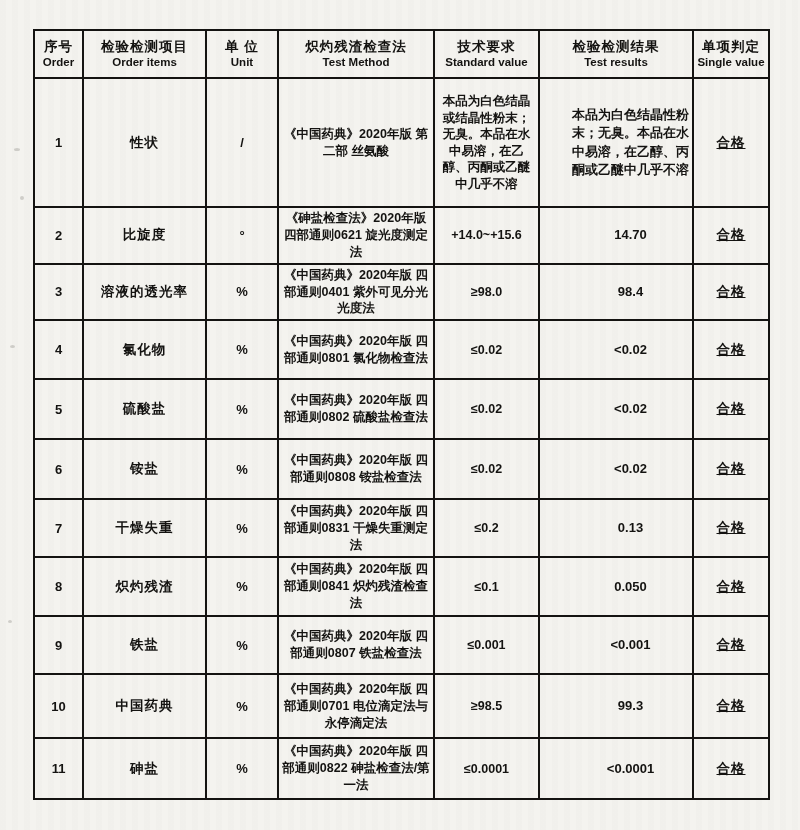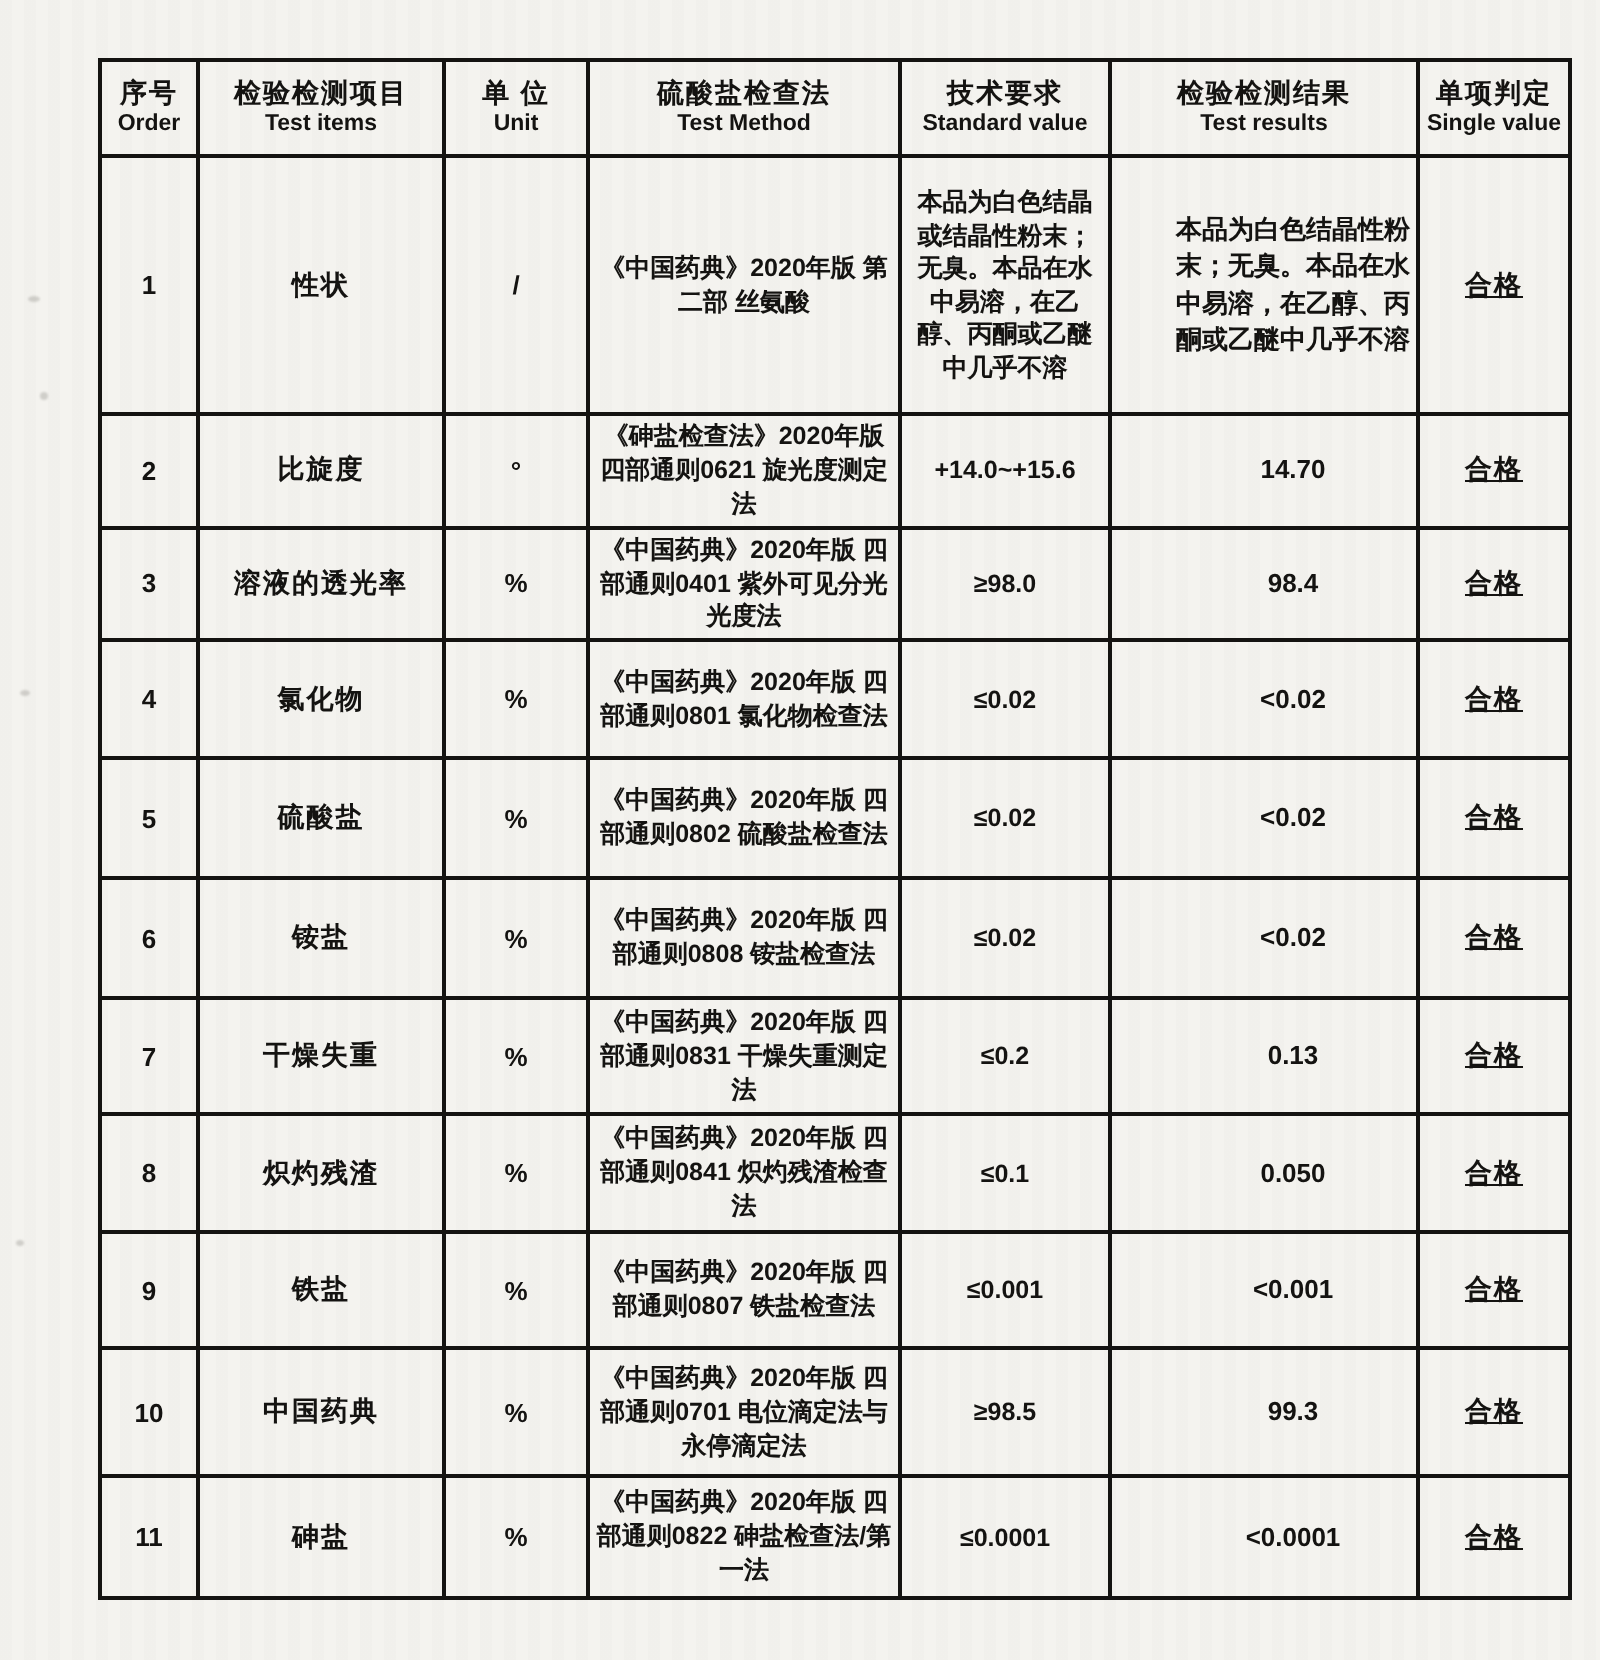--- a/index.html
+++ b/index.html
@@ -16,21 +16,20 @@
       #f4f3ef;
     overflow:hidden;
   }
   table{
     position:absolute;
     left:33px;top:29px;
     width:735px;
     border-collapse:collapse;
     table-layout:fixed;
     color:#141311;
-    margin-left:16px;
   }
   th,td{
     border:2px solid #141311;
     text-align:center;
     vertical-align:middle;
     padding:2px 3px;
     font-weight:bold;
     word-break:break-all;
   }
   thead th{height:44px;padding:1px 2px;}
@@ -83,28 +82,28 @@
       <col style="width:76px">
     </colgroup>
     <thead>
       <tr>
         <th>
           <div class="zh">序号</div>
           <div class="en">Order</div>
         </th>
         <th>
           <div class="zh">检验检测项目</div>
-          <div class="en">Test items</div>
+          <div class="en">Order items</div>
         </th>
         <th>
           <div class="zh">单 位</div>
           <div class="en">Unit</div>
         </th>
         <th>
-          <div class="zh">硫酸盐检查法</div>
+          <div class="zh">炽灼残渣检查法</div>
           <div class="en">Test Method</div>
         </th>
         <th>
           <div class="zh">技术要求</div>
           <div class="en">Standard value</div>
         </th>
         <th>
           <div class="zh">检验检测结果</div>
           <div class="en">Test results</div>
         </th>

